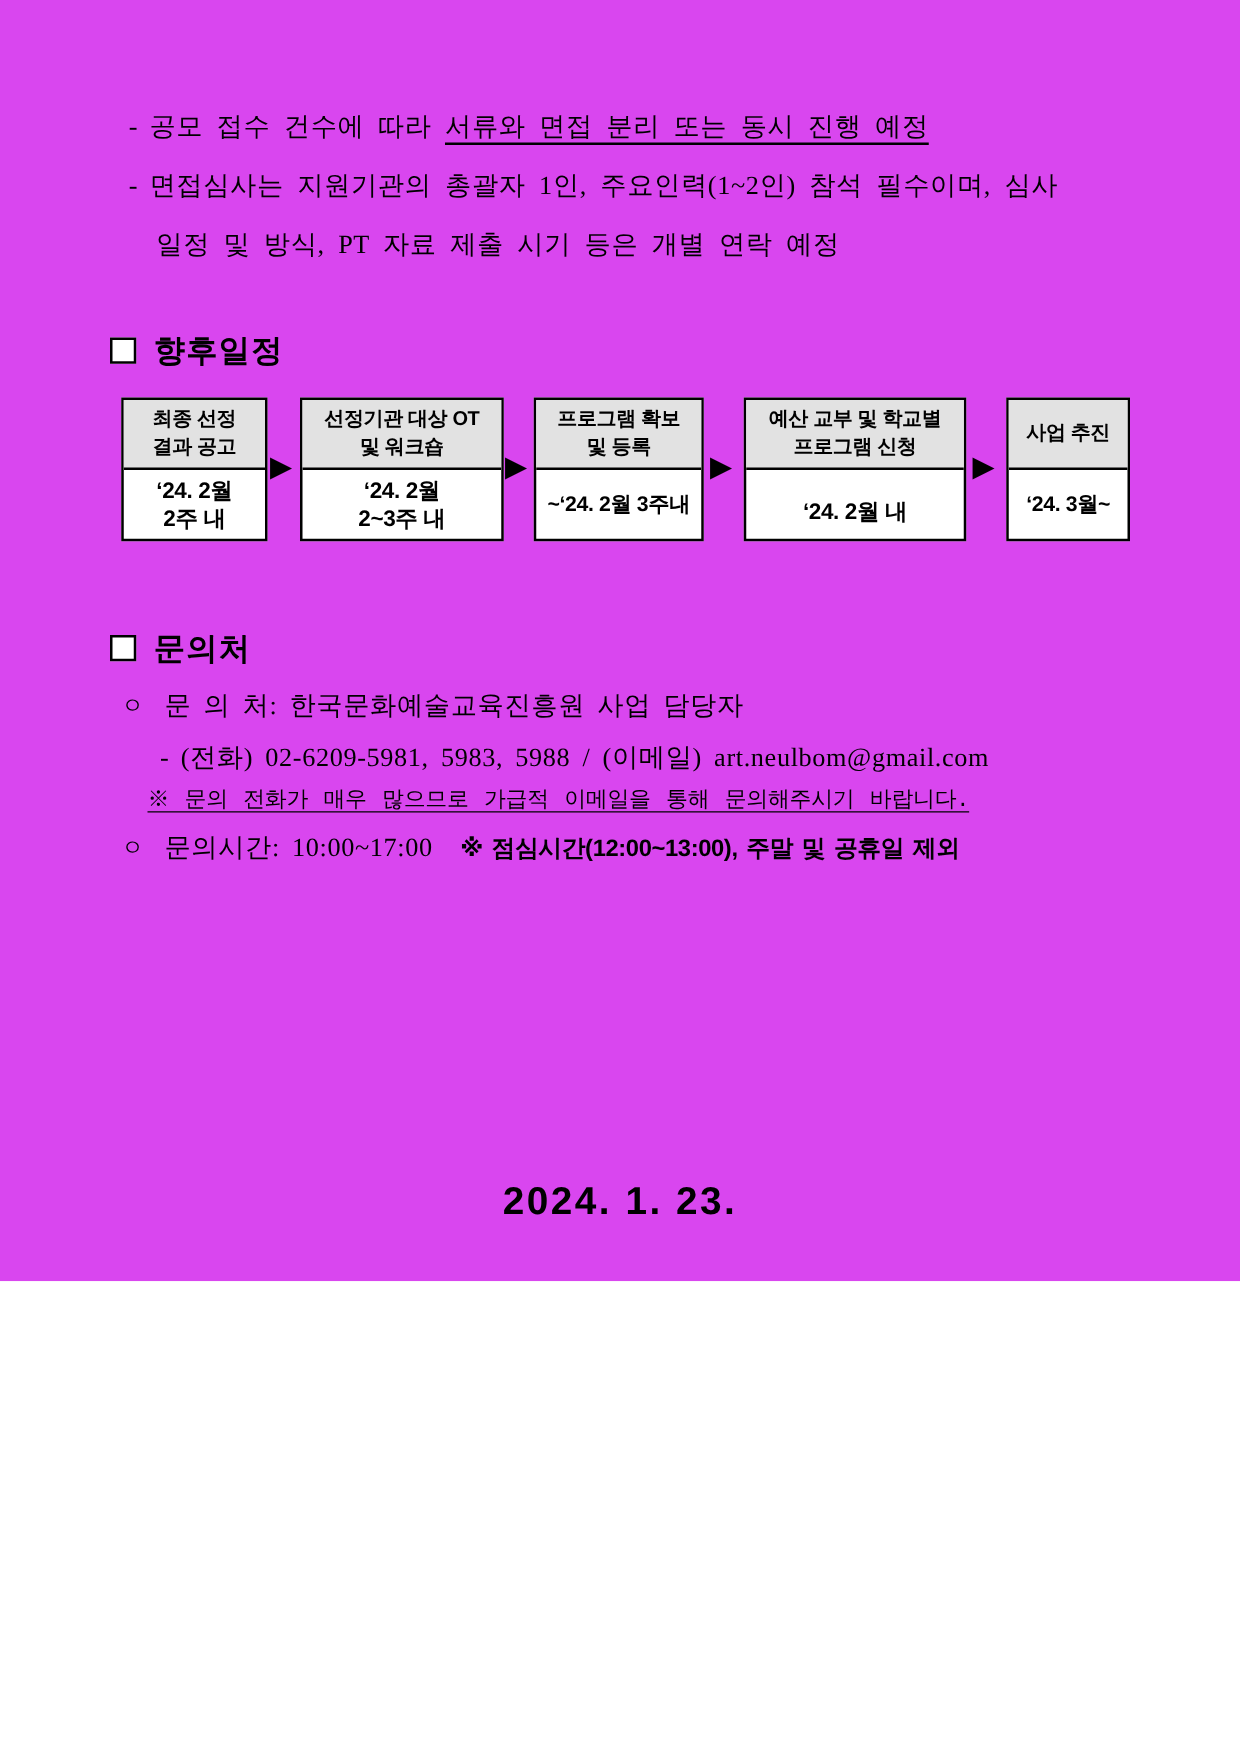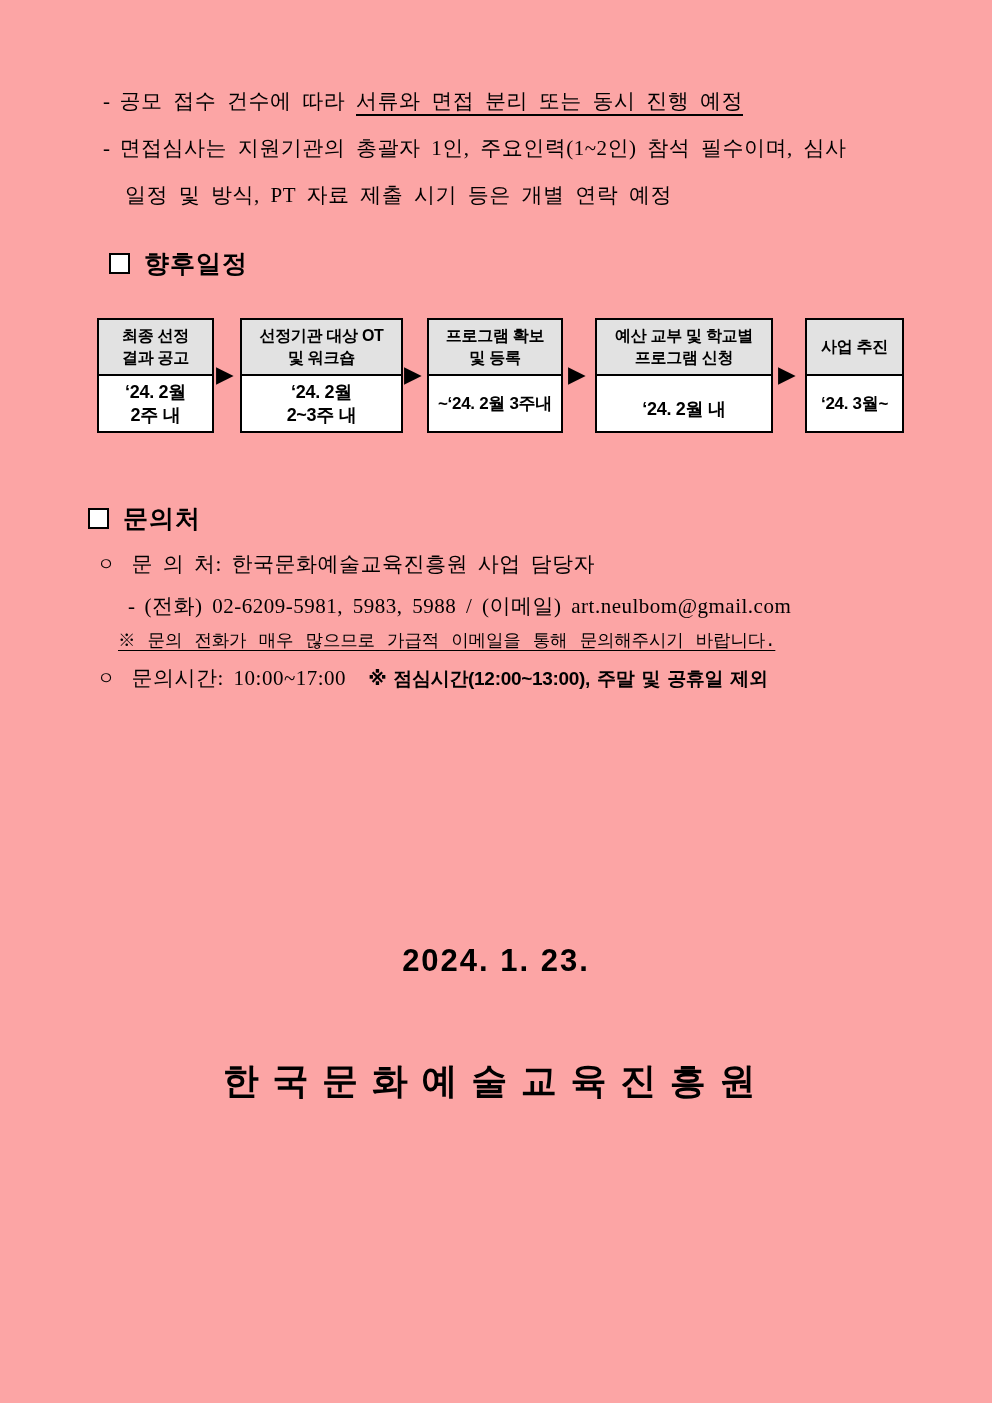--- a/index.html
+++ b/index.html
@@ -4,22 +4,22 @@
 <style>
   :root{
     --ink:#000000;
     --box-header-bg:#e2e2e2;
     --box-border:#000000;
   }
   *{margin:0;padding:0;box-sizing:border-box;}
   html,body{background:#ffffff;}
   .page{
     position:relative;
-    width:992px;height:1403px;
-    background:#fca5a5;
+    width:992px;height:1025px;
+    background:#d946ef;
     color:var(--ink);
     overflow:hidden;
     font-family:"Liberation Serif","DejaVu Serif",serif;
   }
   .abs{position:absolute;}
   
   .note-row{
     left:103px;
     font-size:21px;
     line-height:30px;
@@ -131,21 +131,21 @@
   <div class="abs note-row" style="top:86px;">
     <span class="marker">-</span><span>공모 접수 건수에 따라 </span><span class="u-serif">서류와 면접 분리 또는 동시 진행 예정</span>
   </div>
   <div class="abs note-row" style="top:133px;">
     <span class="marker">-</span><span>면접심사는 지원기관의 총괄자 1인, 주요인력(1~2인) 참석 필수이며, 심사</span>
   </div>
   <div class="abs note-row note-cont" style="top:180px;">
     <span>일정 및 방식, PT 자료 제출 시기 등은 개별 연락 예정</span>
   </div>
 
-  <div class="abs section-head" style="top:247px;margin-left:21px;">
+  <div class="abs section-head" style="top:264px;">
     <span class="sq"></span>
     <span class="section-title">향후일정</span>
   </div>
 
   <div class="abs flow">
     <div class="fbox" style="left:97px;width:117px;">
       <div class="fhead">최종 선정
 결과 공고</div>
       <div class="fdate">‘24. 2월
 2주 내</div>

